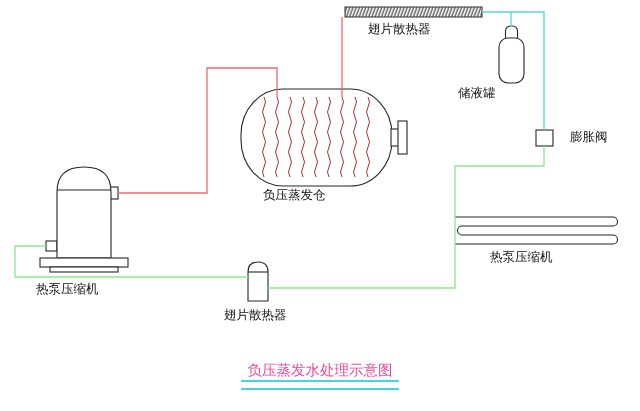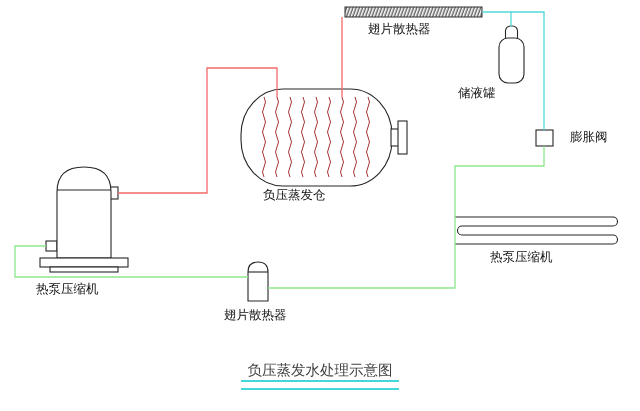--- a/index.html
+++ b/index.html
@@ -6,21 +6,21 @@
   body{width:640px;height:411px;font-family:"Liberation Serif", serif;}
   .stage{position:relative;width:640px;height:411px;background:var(--background,#fff);overflow:hidden;}
   .canvas{position:absolute;left:0;top:0;}
   .ol{stroke:var(--outline,#262626);stroke-width:1.1;fill:#ffffff;}
   .oln{stroke:var(--outline,#262626);stroke-width:1.1;fill:none;}
   .coil{stroke:var(--coil,#a83232);stroke-width:1;fill:none;}
   .hot{stroke:var(--hot-line,#f26a6a);stroke-width:1.3;fill:none;}
   .liq{stroke:var(--liquid-line,#52d8d8);stroke-width:1.3;fill:none;}
   .suc{stroke:var(--suction-line,#8ce88c);stroke-width:1.3;fill:none;}
   .lbl{position:absolute;font-size:12.5px;color:#111;white-space:nowrap;line-height:1.1;}
-  .title{position:absolute;left:50%;transform:translateX(-50%);top:361px;font-size:14.5px;color:#404040;white-space:nowrap;}
+  .title{position:absolute;left:50%;transform:translateX(-50%);top:361px;font-size:14.5px;color:#ec4899;white-space:nowrap;}
   .title-underline{position:absolute;left:50%;transform:translateX(-50%);top:380px;width:158px;height:6px;
       border-top:2px solid var(--title-underline,#45d7d7);
       border-bottom:2px solid var(--title-underline,#45d7d7);}
 </style>
 </head>
 <body>
 
 <div class="stage">
 
   <svg class="canvas" width="640" height="411" viewBox="0 0 640 411">

